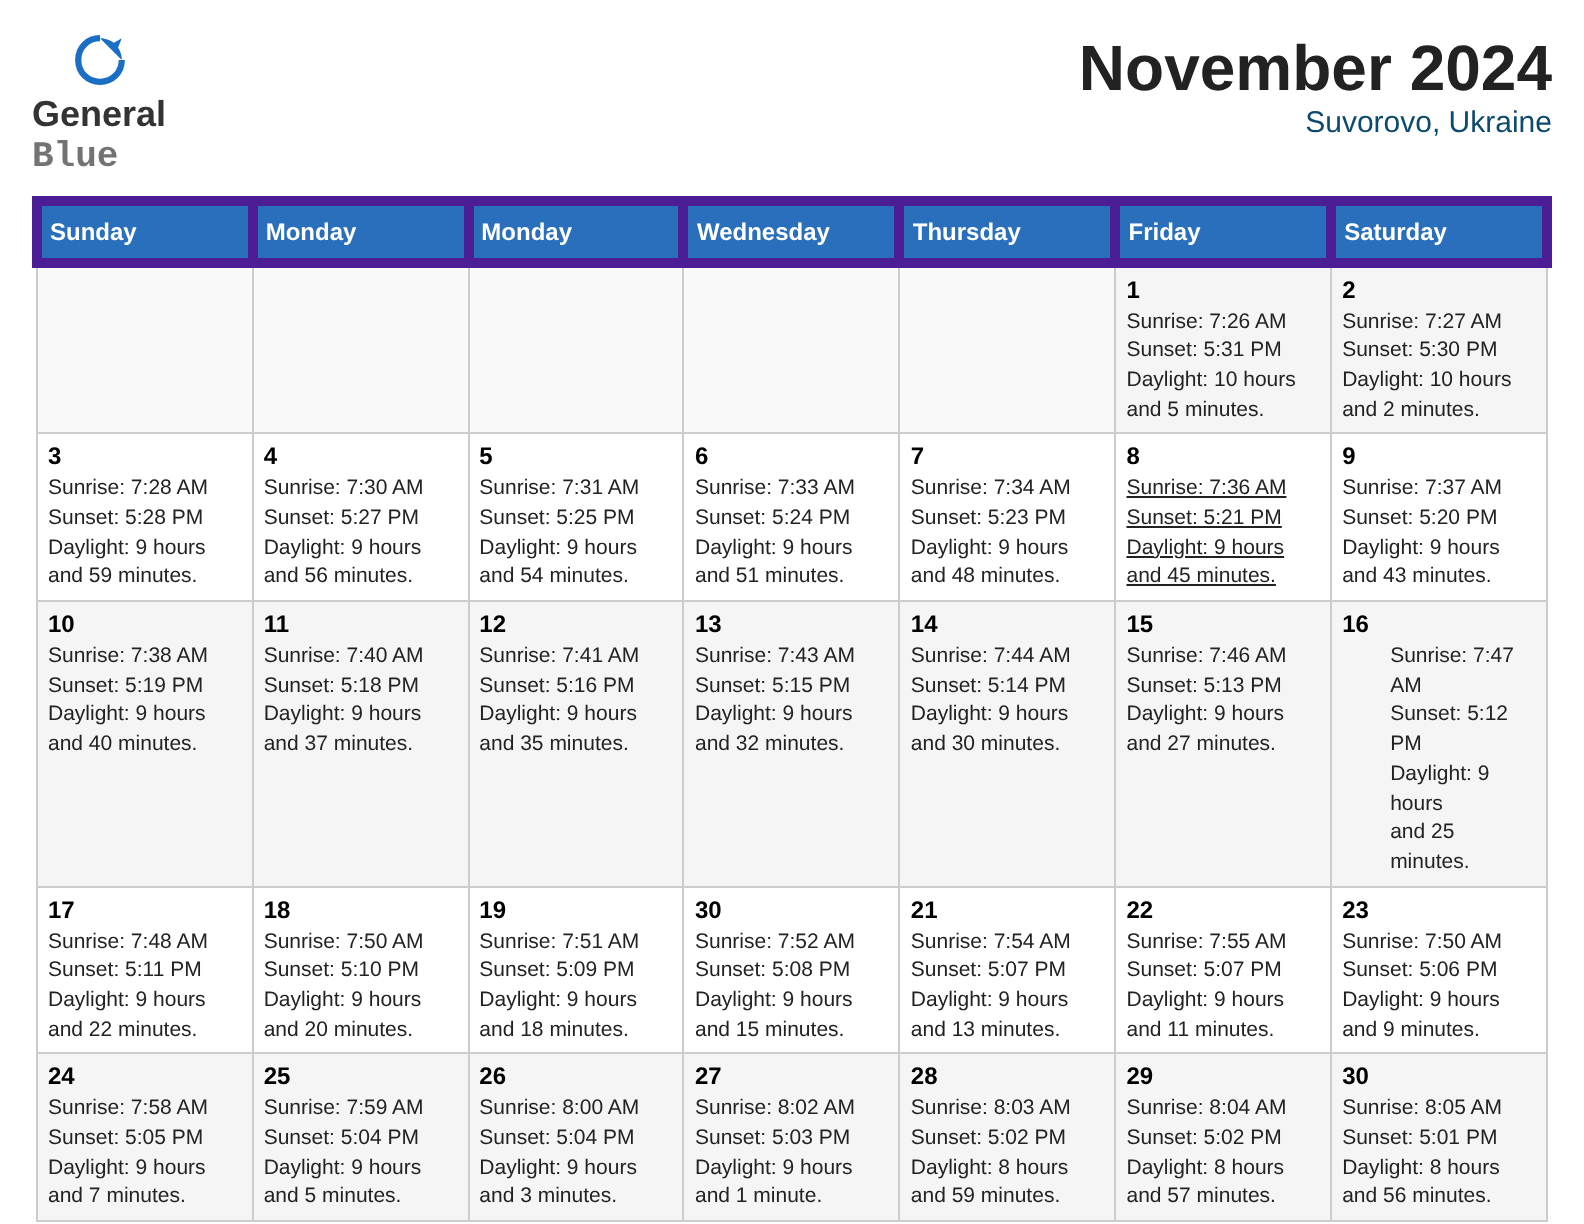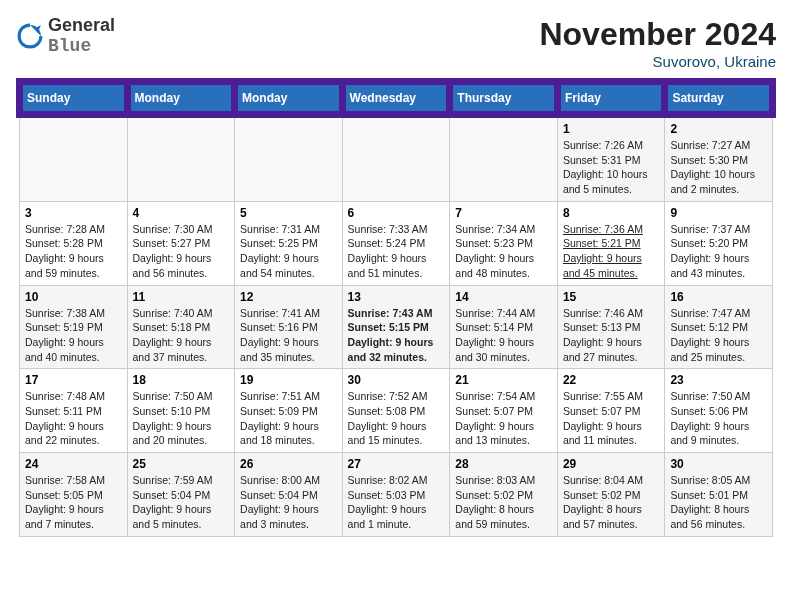--- a/index.html
+++ b/index.html
@@ -13,20 +13,21 @@
     .header {
       display: flex;
       justify-content: space-between;
       align-items: flex-start;
       margin-bottom: 8px;
     }
     .logo {
       display: flex;
       align-items: center;
       gap: 4px;
+      flex-direction: column;
     }
     .logo-text {
       font-size: 18px;
       font-weight: bold;
       line-height: 1.1;
     }
     .logo-text span.general { color: #333; }
     .logo-text span.blue { color: #737373; font-family: Liberation Mono, monospace; }
     .logo-icon {
       width: 28px;
@@ -47,21 +48,21 @@
       border-collapse: collapse;
       font-size: 11px;
     }
     .calendar thead tr th {
       background: #2a6fbb;
       color: #fff;
       padding: 6px 4px;
       text-align: left;
       font-size: 12px;
       font-weight: bold;
-      border: 7px solid #4c1d95;
+      border: 5px solid #4c1d95;
     }
     .calendar tbody tr td {
       vertical-align: top;
       border: 1px solid #ccc;
       padding: 4px 5px;
       min-height: 80px;
       width: 108px;
       background: #fff;
     }
     .calendar tbody tr:nth-child(odd) td {
@@ -208,42 +209,42 @@
         </td>
         <td>
           <span class="day-num">12</span>
           <div class="day-info" style="white-space: pre-line;">Sunrise: 7:41 AM
 Sunset: 5:16 PM
 Daylight: 9 hours
 and 35 minutes.</div>
         </td>
         <td>
           <span class="day-num">13</span>
-          <div class="day-info" style="white-space: pre-line; font-weight: bold;">Sunrise: 7:43 AM
+          <div class="day-info" style="white-space: pre-line;">Sunrise: 7:43 AM
 Sunset: 5:15 PM
 Daylight: 9 hours
 and 32 minutes.</div>
         </td>
         <td>
           <span class="day-num">14</span>
           <div class="day-info" style="white-space: pre-line;">Sunrise: 7:44 AM
 Sunset: 5:14 PM
 Daylight: 9 hours
 and 30 minutes.</div>
         </td>
         <td>
           <span class="day-num">15</span>
           <div class="day-info" style="white-space: pre-line;">Sunrise: 7:46 AM
 Sunset: 5:13 PM
 Daylight: 9 hours
 and 27 minutes.</div>
         </td>
         <td>
           <span class="day-num">16</span>
-          <div class="day-info" style="white-space: pre-line;">Sunrise: 7:47 AM
+          <div class="day-info" style="white-space: pre-line; margin-left: 24px;">Sunrise: 7:47 AM
 Sunset: 5:12 PM
 Daylight: 9 hours
 and 25 minutes.</div>
         </td>
       </tr>
       <tr>
         <td>
           <span class="day-num">17</span>
           <div class="day-info" style="white-space: pre-line;">Sunrise: 7:48 AM
 Sunset: 5:11 PM

